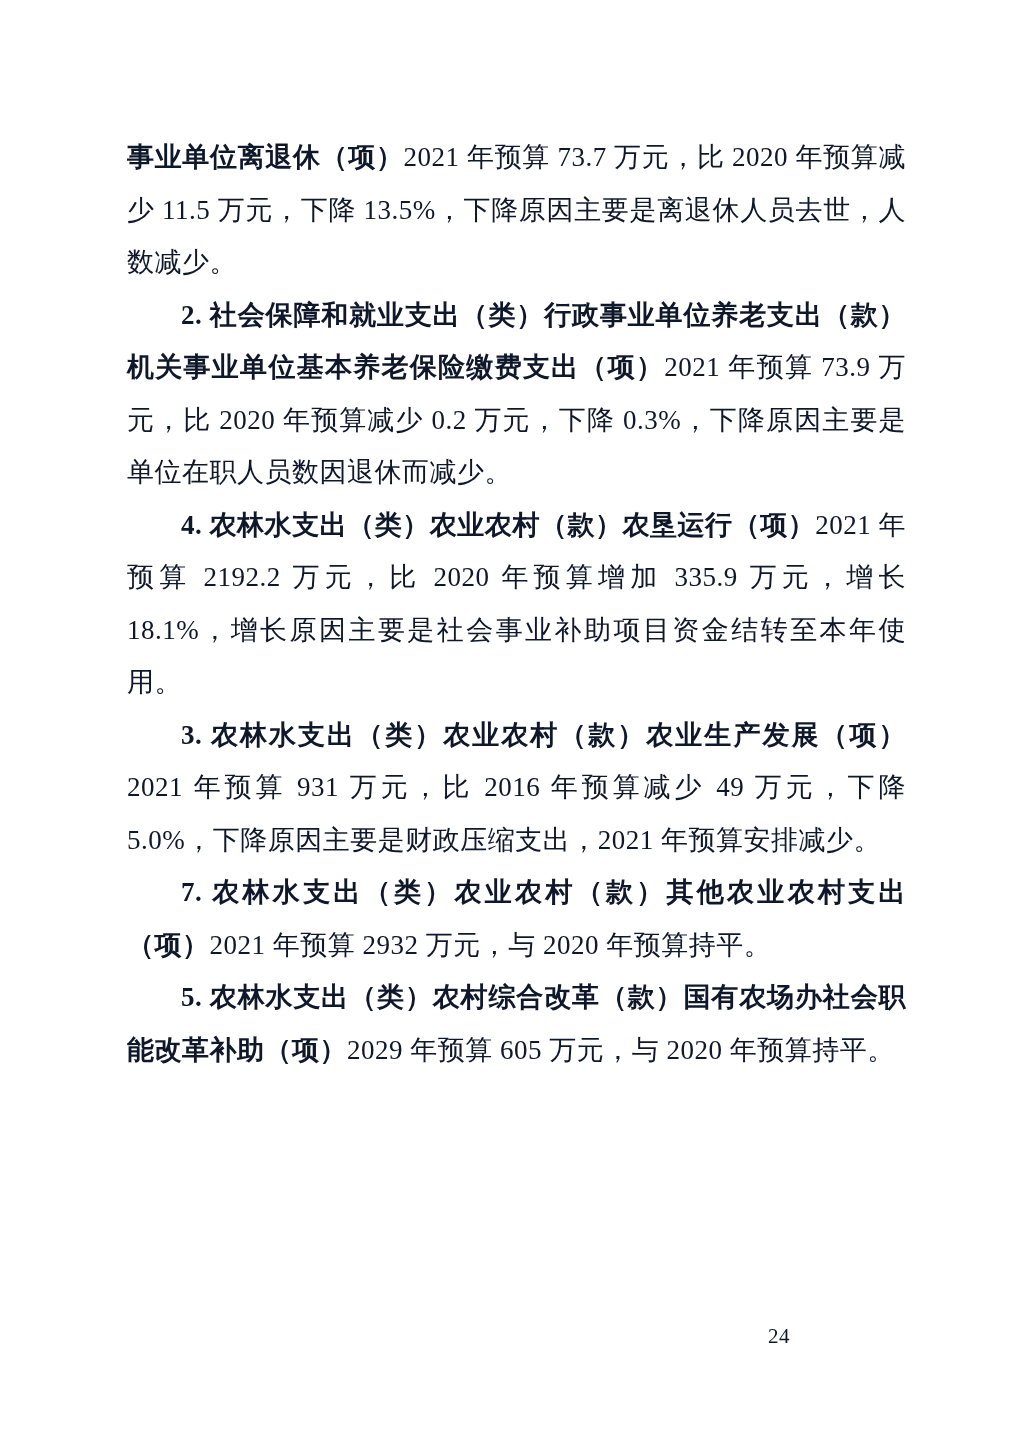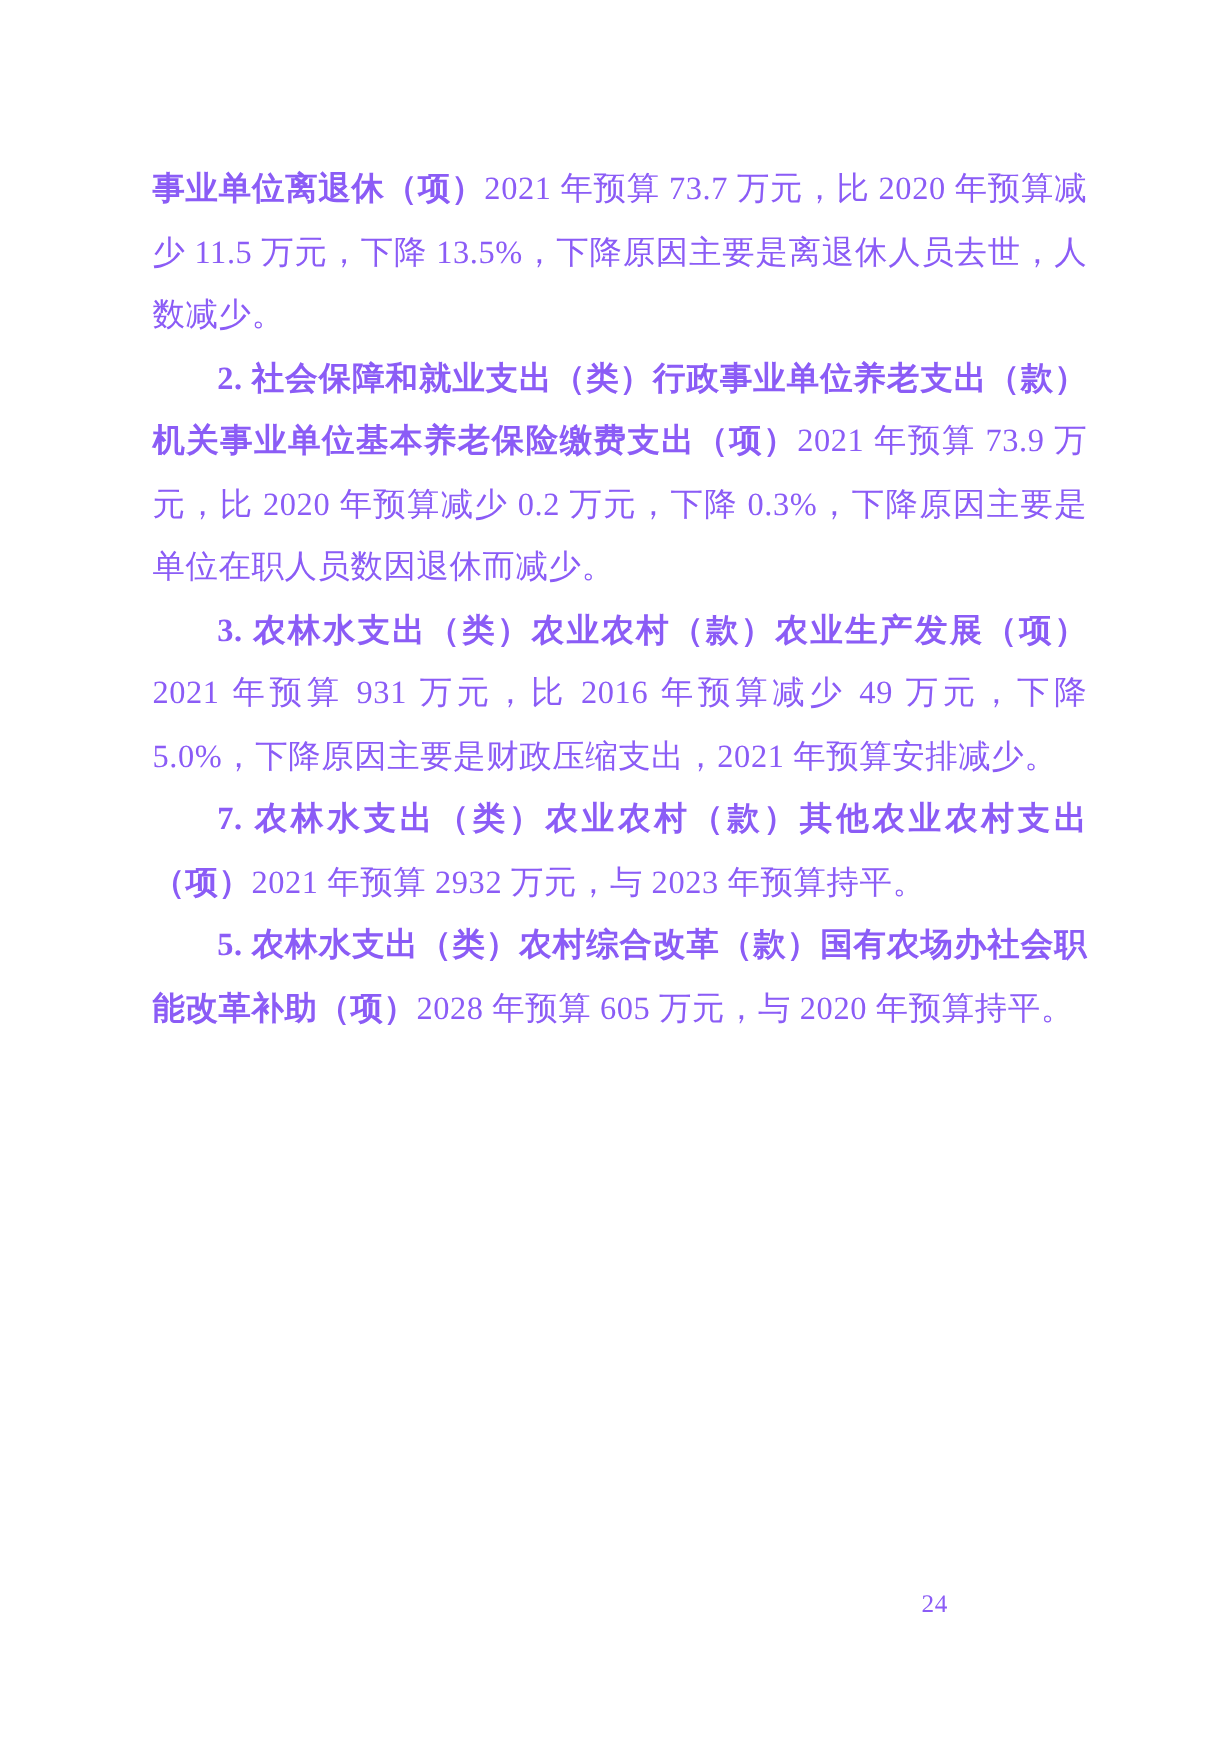--- a/index.html
+++ b/index.html
@@ -7,21 +7,21 @@
     padding: 0;
     background: #ffffff;
   }
   .page {
     position: relative;
     width: 1024px;
     height: 1451px;
     background: #ffffff;
     overflow: hidden;
     font-family: "Liberation Serif", "DejaVu Serif", serif;
-    color: #8b5cf6;
+    color: #0f172a;
   }
   .content {
     position: absolute;
     left: 127px;
     top: 131px;
     width: 779px;
     font-size: 27px;
     line-height: 52.5px;
     text-align: justify;
     letter-spacing: 0.5px;
@@ -54,30 +54,33 @@
 
     <p>
       <span class="bold-seg">事业单位离退休（项）</span><span>2021 年预算 73.7 万元，比 2020 年预算减少 11.5 万元，下降 13.5%，下降原因主要是离退休人员去世，人数减少。</span>
     </p>
 
     <p class="indent">
       <span class="bold-seg">2. 社会保障和就业支出（类）行政事业单位养老支出（款）机关事业单位基本养老保险缴费支出（项）</span><span>2021 年预算 73.9 万元，比 2020 年预算减少 0.2 万元，下降 0.3%，下降原因主要是单位在职人员数因退休而减少。</span>
     </p>
 
 
+    <p class="indent">
+      <span class="bold-seg">4. 农林水支出（类）农业农村（款）农垦运行（项）</span><span>2021 年预算 2192.2 万元，比 2020 年预算增加 335.9 万元，增长 18.1%，增长原因主要是社会事业补助项目资金结转至本年使用。</span>
+    </p>
 
 
     <p class="indent">
       <span class="bold-seg">3. 农林水支出（类）农业农村（款）农业生产发展（项）</span><span>2021 年预算 931 万元，比 2016 年预算减少 49 万元，下降 5.0%，下降原因主要是财政压缩支出，2021 年预算安排减少。</span>
     </p>
 
     <p class="indent">
-      <span class="bold-seg">7. 农林水支出（类）农业农村（款）其他农业农村支出（项）</span><span>2021 年预算 2932 万元，与 2023 年预算持平。</span>
+      <span class="bold-seg">7. 农林水支出（类）农业农村（款）其他农业农村支出（项）</span><span>2021 年预算 2932 万元，与 2020 年预算持平。</span>
     </p>
 
     <p class="indent">
-      <span class="bold-seg">5. 农林水支出（类）农村综合改革（款）国有农场办社会职能改革补助（项）</span><span>2028 年预算 605 万元，与 2020 年预算持平。</span>
+      <span class="bold-seg">5. 农林水支出（类）农村综合改革（款）国有农场办社会职能改革补助（项）</span><span>2029 年预算 605 万元，与 2020 年预算持平。</span>
     </p>
 
   </div>
 
   <div class="page-number">24</div>
 </div>
 
 </body></html>

